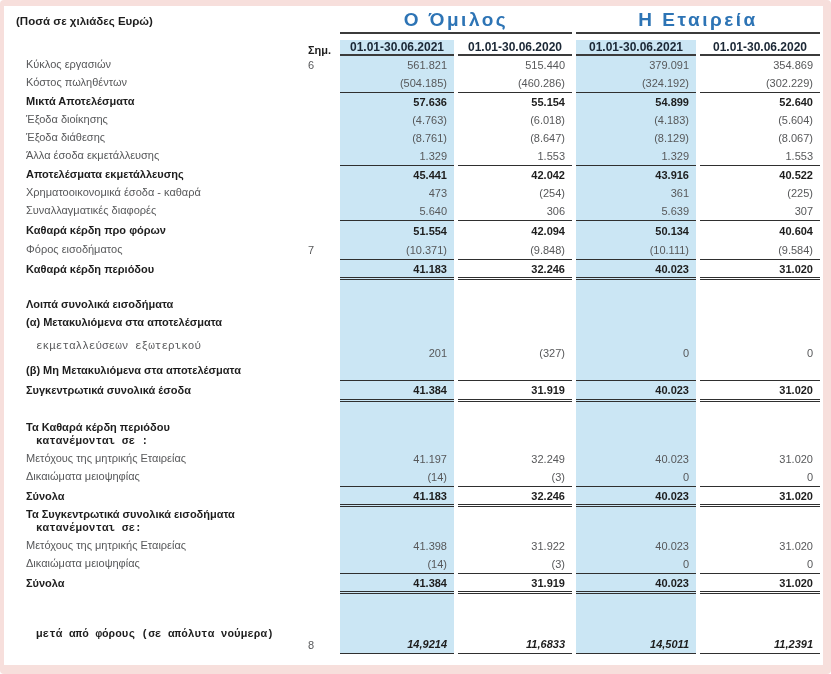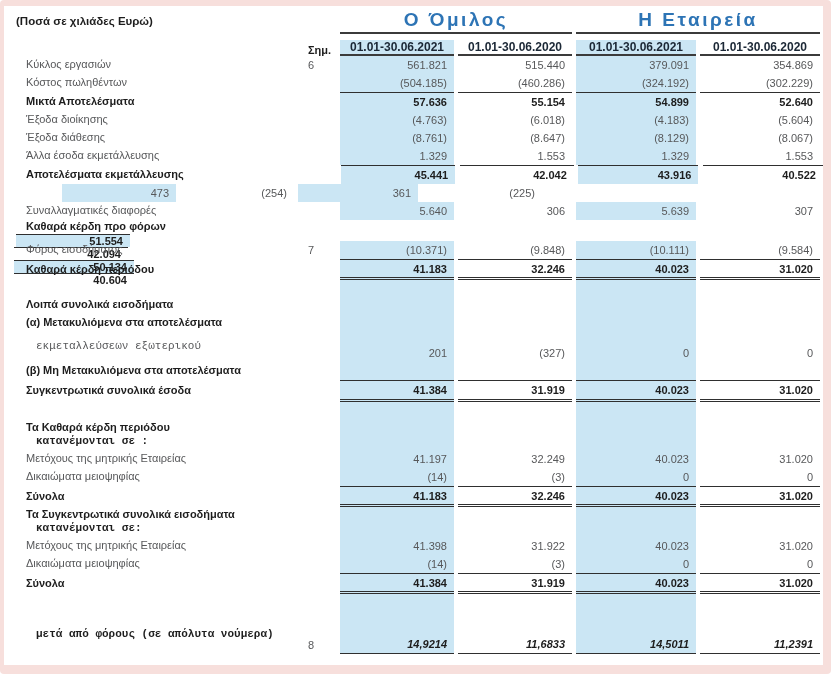--- a/index.html
+++ b/index.html
@@ -170,48 +170,51 @@
         <div class="row data">
           <div class="cell label">
             <div class="l1">Άλλα έσοδα εκμετάλλευσης</div>
           </div>
           <div class="cell note"></div>
           <div class="cell val c1 hl">1.329</div>
           <div class="cell val c2">1.553</div>
           <div class="cell val c3 hl">1.329</div>
           <div class="cell val c4">1.553</div>
         </div>
-        <div class="row data b ra" style="height: 19px; justify-content: space-between;">
+        <div class="row data b ra" style="height: 19px;">
           <div class="cell label">
             <div class="l1">Αποτελέσματα εκμετάλλευσης</div>
           </div>
           <div class="cell note"></div>
           <div class="cell val c1 hl">45.441</div>
           <div class="cell val c2">42.042</div>
           <div class="cell val c3 hl">43.916</div>
           <div class="cell val c4">40.522</div>
         </div>
         <div class="row data">
+          <div class="cell label">
+            <div class="l1">Χρηματοοικονομικά έσοδα - καθαρά</div>
+          </div>
           <div class="cell note"></div>
           <div class="cell val c1 hl">473</div>
           <div class="cell val c2">(254)</div>
           <div class="cell val c3 hl">361</div>
           <div class="cell val c4">(225)</div>
         </div>
         <div class="row data">
           <div class="cell label">
             <div class="l1">Συναλλαγματικές διαφορές</div>
           </div>
           <div class="cell note"></div>
           <div class="cell val c1 hl">5.640</div>
           <div class="cell val c2">306</div>
           <div class="cell val c3 hl">5.639</div>
           <div class="cell val c4">307</div>
         </div>
-        <div class="row data b ra" style="height: 21px; flex-direction: column;">
+        <div class="row data b ra" style="height: 21px;">
           <div class="cell label">
             <div class="l1">Καθαρά κέρδη προ φόρων</div>
           </div>
           <div class="cell note"></div>
           <div class="cell val c1 hl">51.554</div>
           <div class="cell val c2">42.094</div>
           <div class="cell val c3 hl">50.134</div>
           <div class="cell val c4">40.604</div>
         </div>
         <div class="row data">

